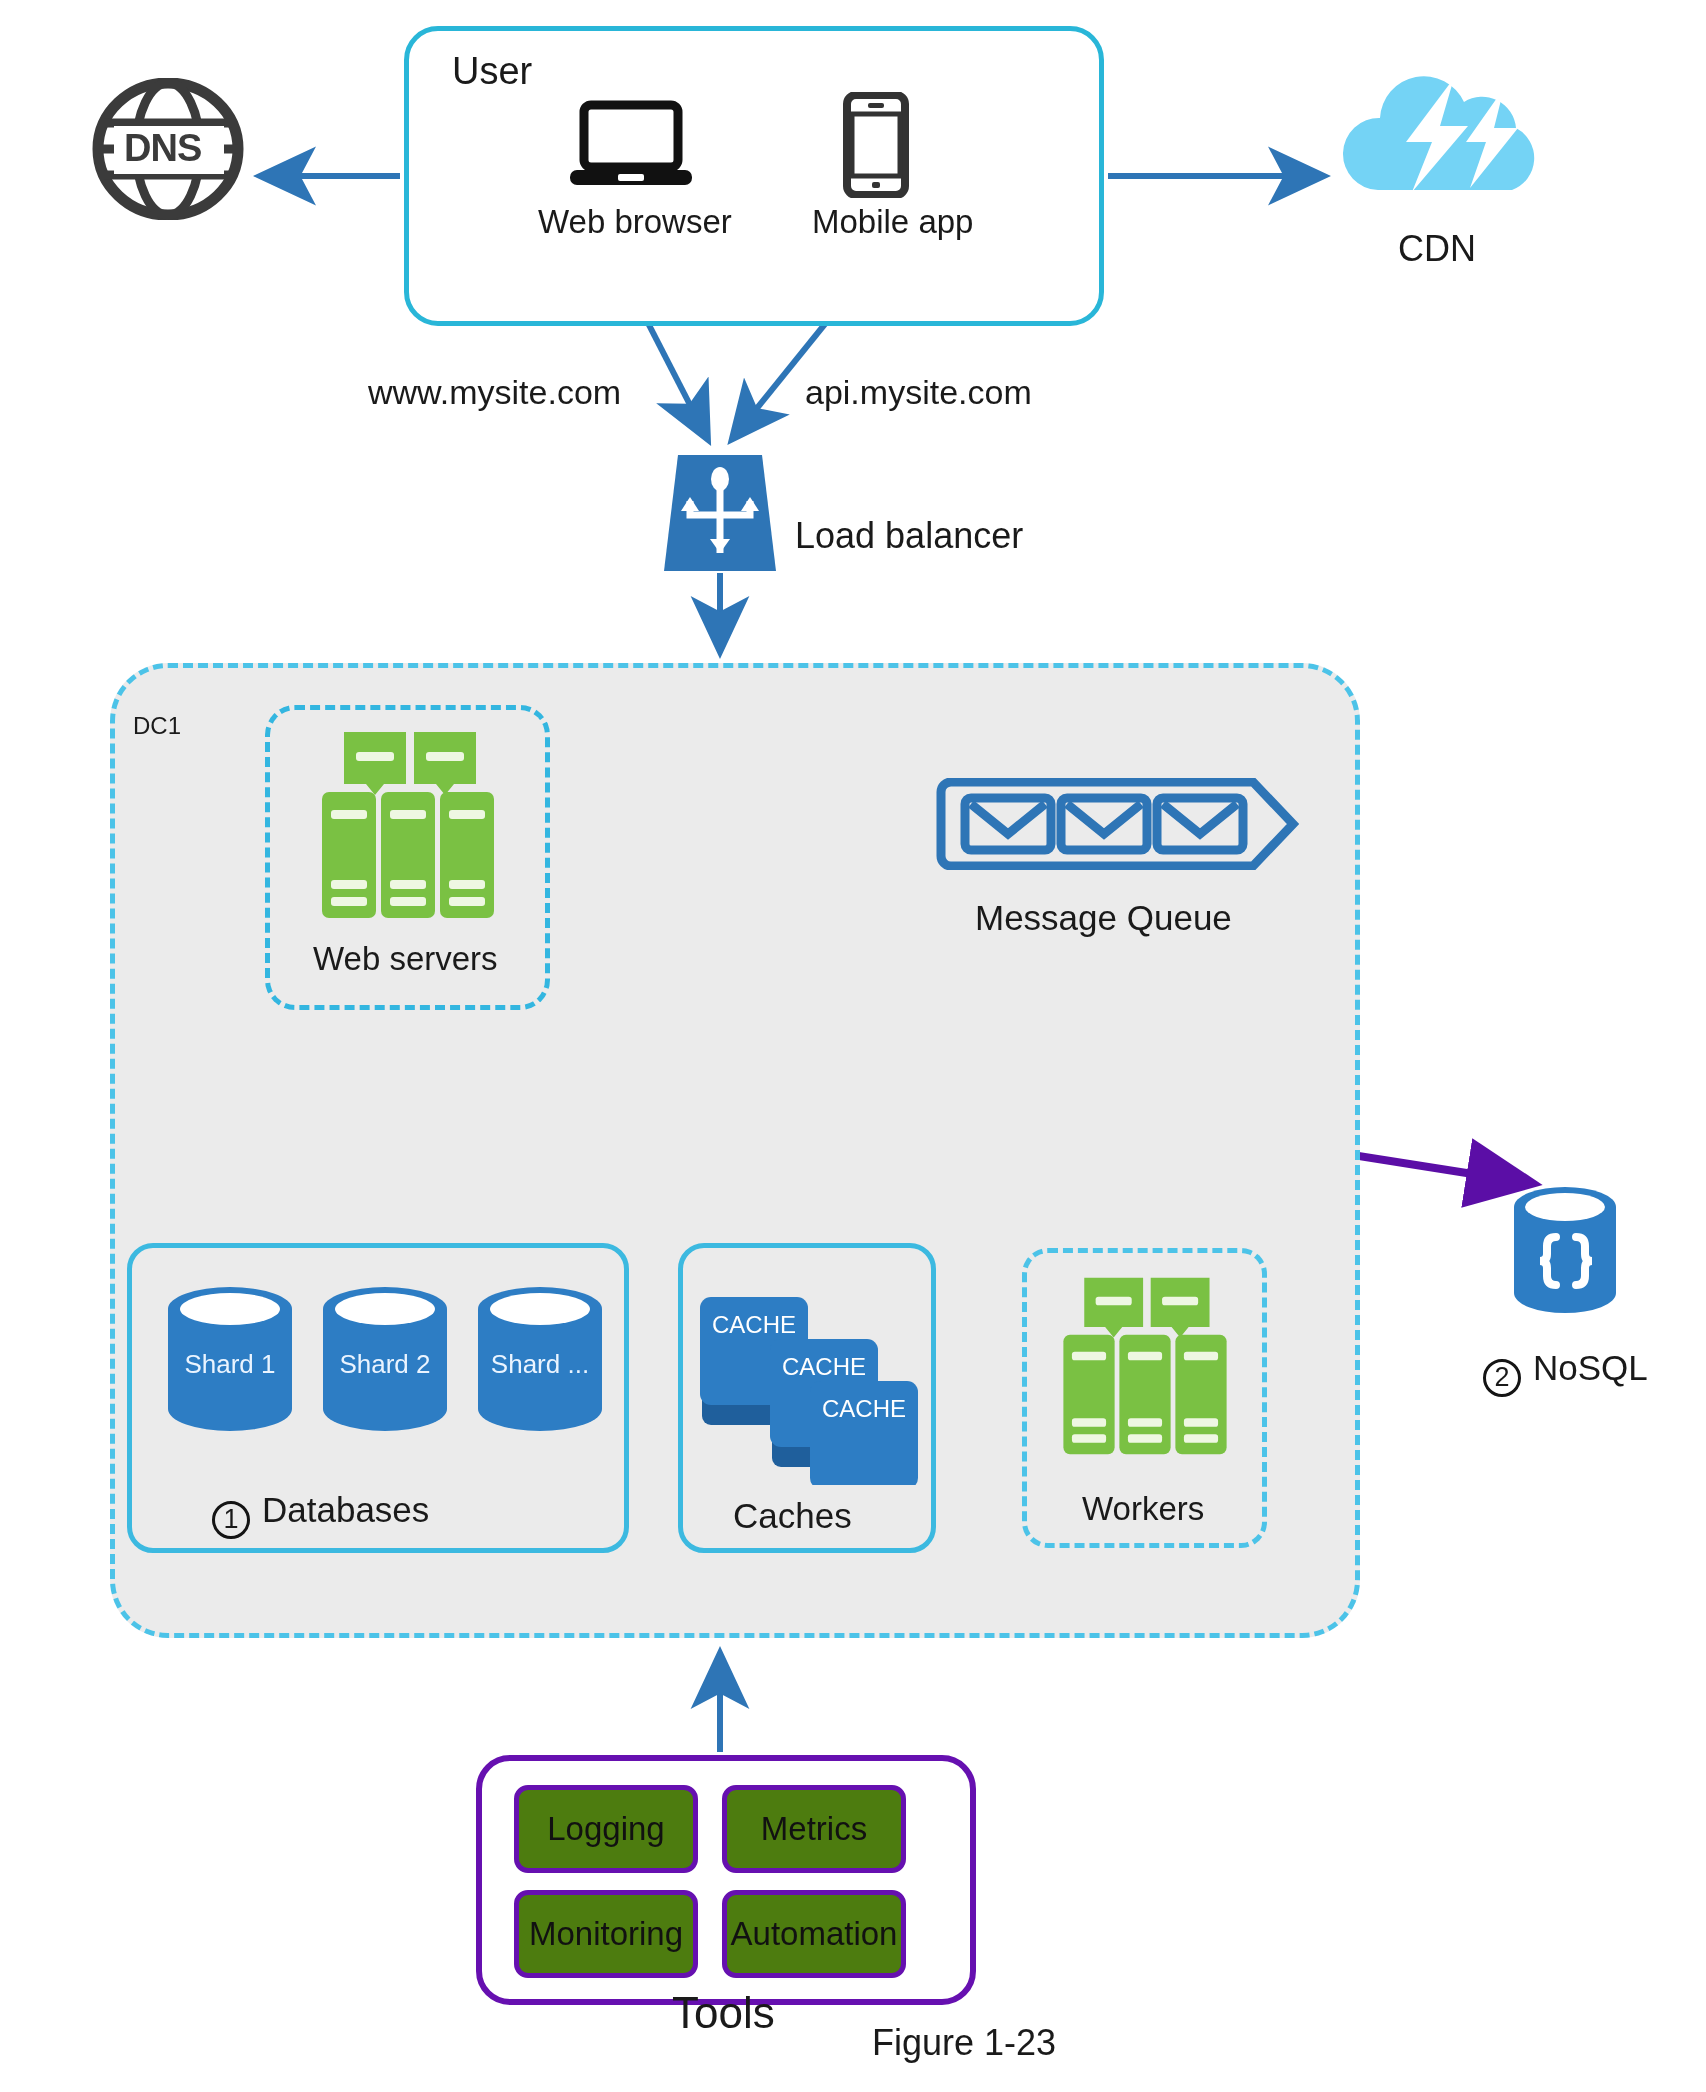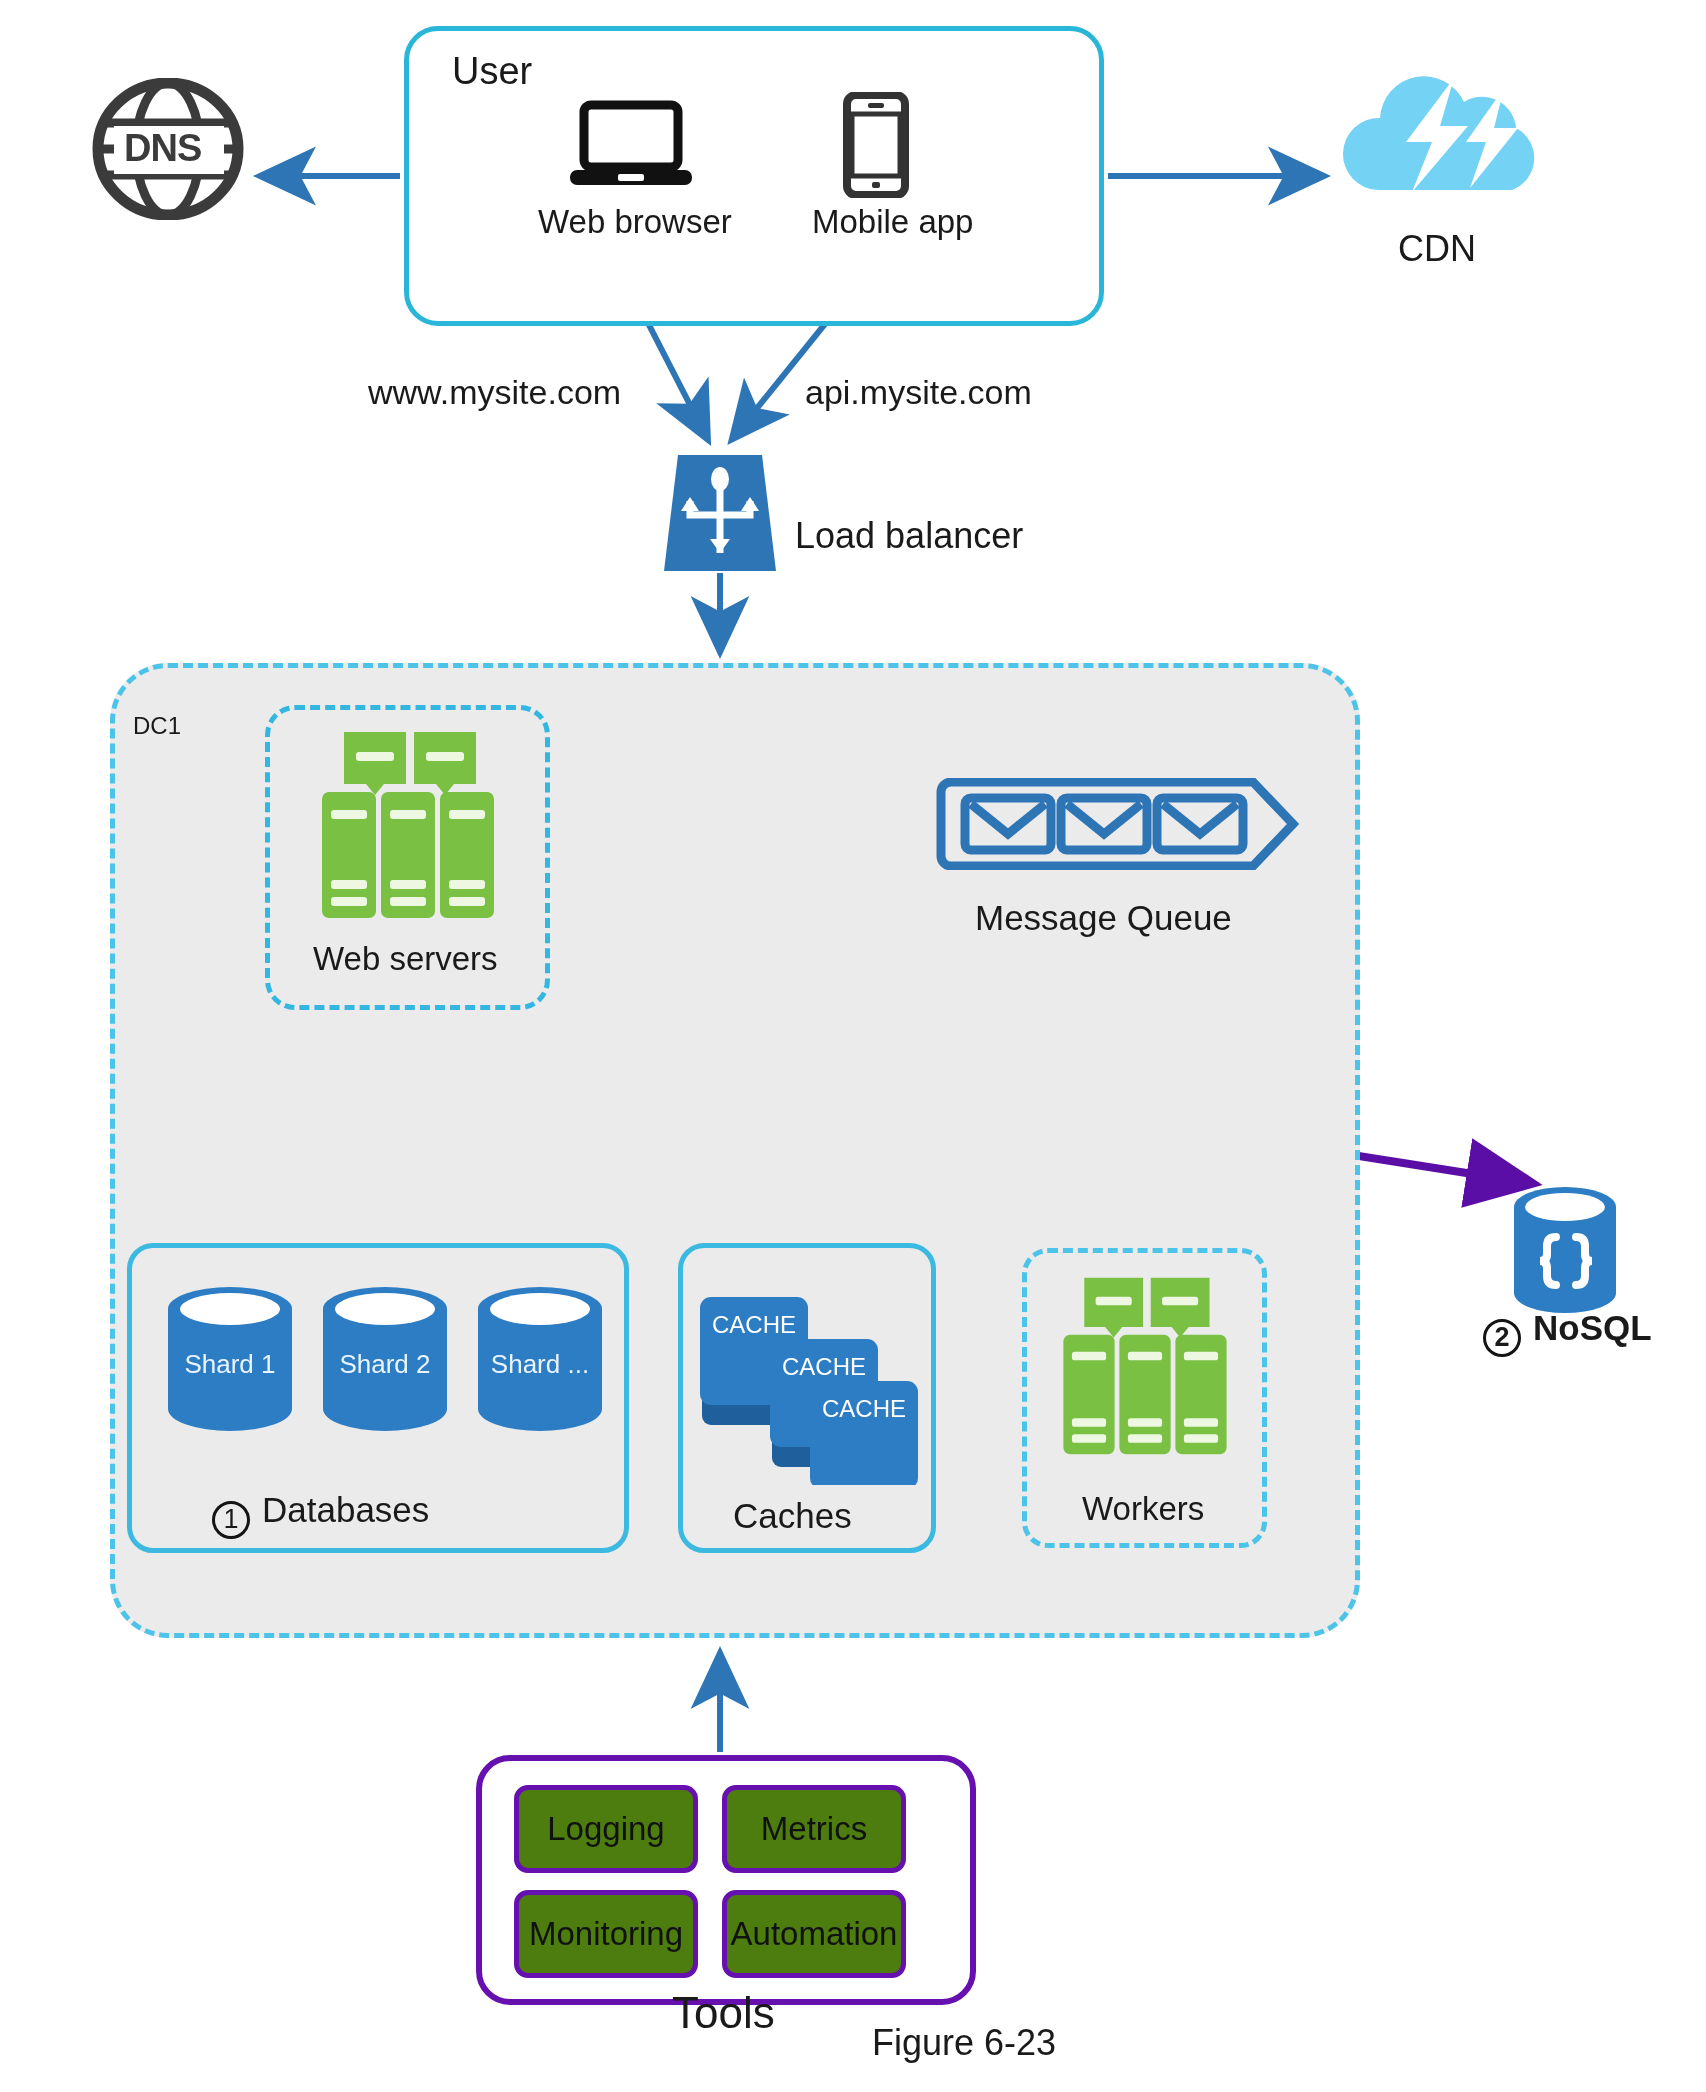--- a/index.html
+++ b/index.html
@@ -50,21 +50,21 @@
   
   #caches-box{left:678px;top:1243px;width:258px;height:310px;border:5px solid #3cb9e0;border-radius:26px;box-sizing:border-box;}
   #caches-label{left:733px;top:1496px;font-size:35px;}
 
   
   #workers-box{left:1022px;top:1248px;width:245px;height:300px;border:5px dashed #4cc3e8;border-radius:26px;box-sizing:border-box;}
   #workers-label{left:1082px;top:1490px;font-size:33px;}
 
   
   #nosql-node{left:1510px;top:1185px;width:110px;height:130px;}
-  #nosql-caption{left:1483px;top:1308px;font-size:35px;font-weight:bold;}
+  #nosql-caption{left:1483px;top:1348px;font-size:35px;}
 
   
   #tools-box{left:476px;top:1755px;width:500px;height:250px;border:6px solid #6610b0;border-radius:34px;background:#fff;box-sizing:border-box;}
   .tool-chip{position:absolute;border:5px solid #6610b0;border-radius:14px;background:#4d7c0f;display:flex;align-items:center;justify-content:center;font-size:33px;color:#111;box-sizing:border-box;}
   #tool-0{left:514px;top:1785px;width:184px;height:88px;}
   #tool-1{left:722px;top:1785px;width:184px;height:88px;}
   #tool-2{left:514px;top:1890px;width:184px;height:88px;}
   #tool-3{left:722px;top:1890px;width:184px;height:88px;}
   #tools-label{left:672px;top:1988px;font-size:44px;}
   #figure-caption{left:872px;top:2022px;font-size:36px;}
@@ -286,15 +286,15 @@
   <div class="lbl" id="nosql-caption">
     <span class="circ-num">2</span><span>NoSQL</span>
   </div>
 
   <div class="node" id="tools-box"></div>
   <div class="tool-chip" id="tool-0">Logging</div>
   <div class="tool-chip" id="tool-1">Metrics</div>
   <div class="tool-chip" id="tool-2">Monitoring</div>
   <div class="tool-chip" id="tool-3">Automation</div>
   <div class="lbl" id="tools-label">Tools</div>
-  <div class="lbl" id="figure-caption">Figure 6-23</div>
+  <div class="lbl" id="figure-caption">Figure 1-23</div>
 
 </div>
 
 </body></html>

